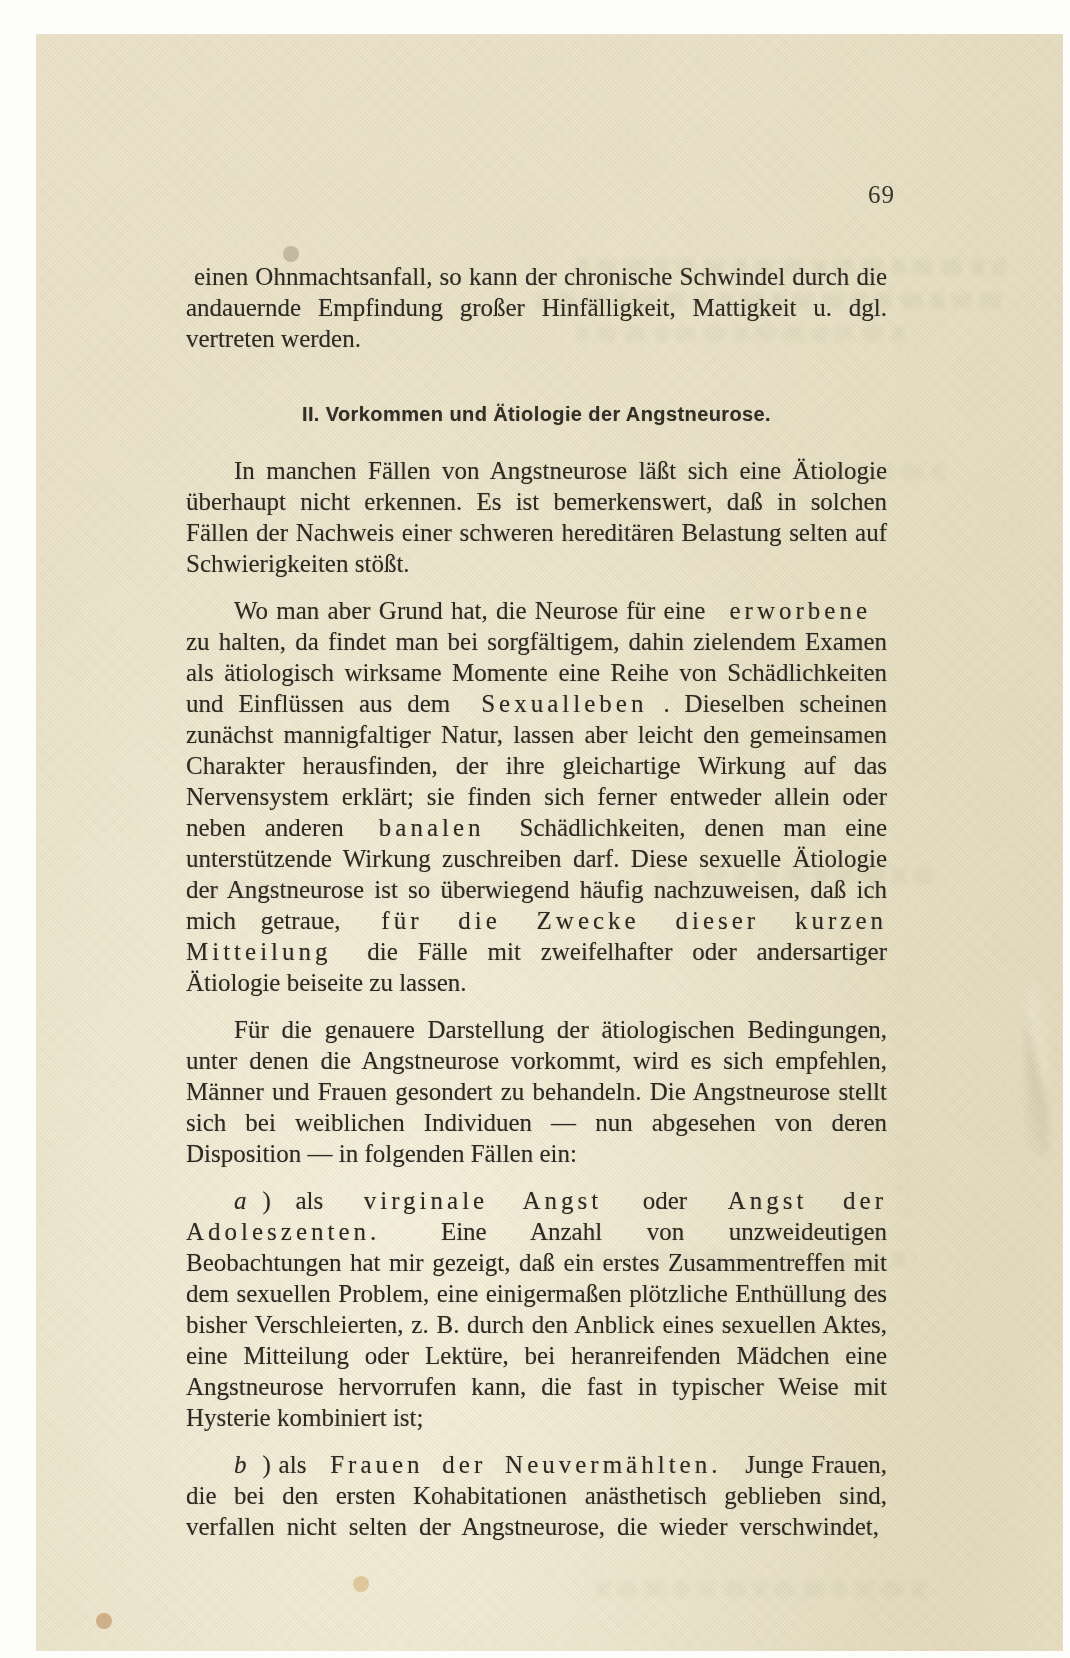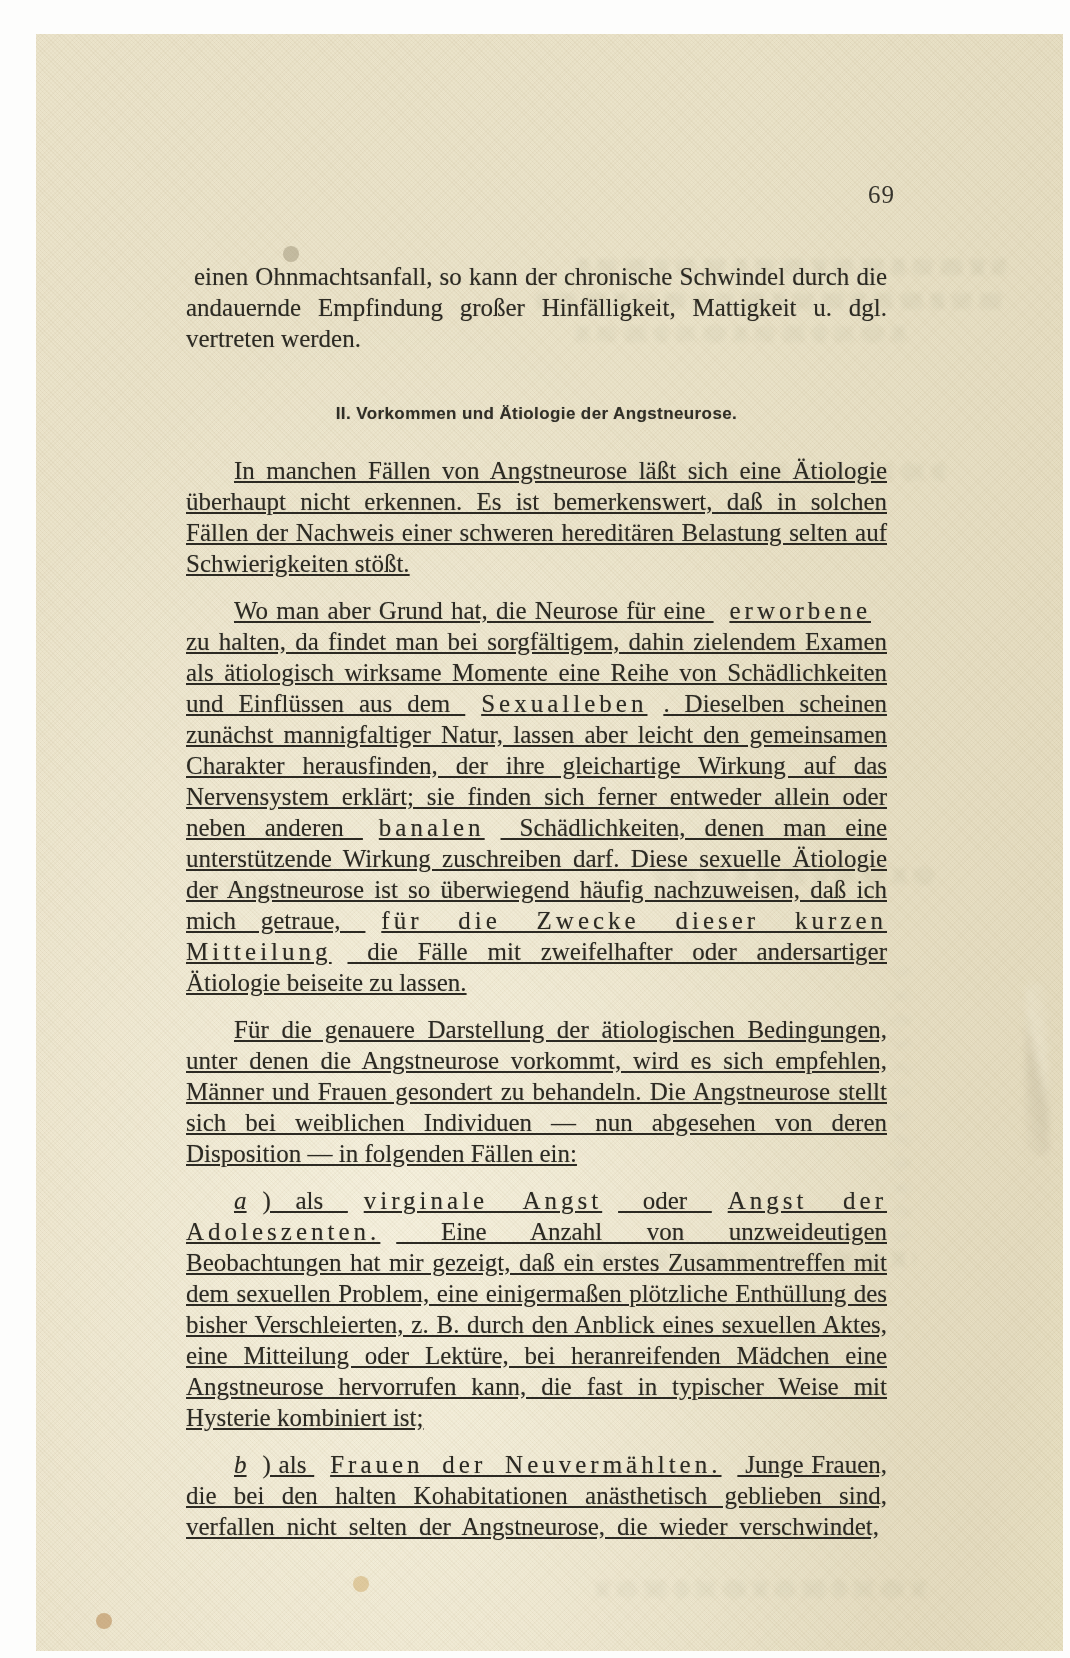--- a/index.html
+++ b/index.html
@@ -40,25 +40,25 @@
     position: relative;
     margin: 26px 0 0 126px;
     width: 733px;
     color: #2c2a23;
     font-size: 25px;
     line-height: 31px;
     text-align: justify;
     text-shadow: 0 0 1px rgba(44,42,35,0.35);
   }
   .para { margin: 0; }
-  .ind { text-indent: 40px; text-decoration: underline; }
+  .ind { text-indent: 40px; }
   .heading {
     font-family: "Liberation Sans", sans-serif;
     font-weight: bold;
-    font-size: 17px;
+    font-size: 20px;
     line-height: 34px;
     letter-spacing: 0.4px;
     text-align: center;
     text-indent: 0;
     color: #302e27;
     margin: 27px 0 8px 0;
   }
   .sp { letter-spacing: 4px; word-spacing: 7px; margin-top: 9px; }
   .it { font-style: italic; }
   .fill-last { text-align-last: justify; }
@@ -126,17 +126,17 @@
       <h2 class="heading">II. Vorkommen und Ätiologie der Angstneurose.</h2>
 
       <p class="para ind"><span>In manchen Fällen von Angstneurose läßt sich eine Ätiologie überhaupt nicht erkennen. Es ist bemerkenswert, daß in solchen Fällen der Nachweis einer schweren hereditären Belastung selten auf Schwierigkeiten stößt.</span></p>
 
       <p class="para ind"><span>Wo man aber Grund hat, die Neurose für eine </span><span class="sp">erworbene</span><span> zu halten, da findet man bei sorgfältigem, dahin zielendem Examen als ätiologisch wirksame Momente eine Reihe von Schädlichkeiten und Einflüssen aus dem </span><span class="sp">Sexualleben</span><span>. Dieselben scheinen zunächst mannigfaltiger Natur, lassen aber leicht den gemeinsamen Charakter herausfinden, der ihre gleichartige Wirkung auf das Nervensystem erklärt; sie finden sich ferner entweder allein oder neben anderen </span><span class="sp">banalen</span><span> Schädlichkeiten, denen man eine unterstützende Wirkung zuschreiben darf. Diese sexuelle Ätiologie der Angstneurose ist so überwiegend häufig nachzuweisen, daß ich mich getraue, </span><span class="sp">für die Zwecke dieser kurzen Mitteilung</span><span> die Fälle mit zweifelhafter oder andersartiger Ätiologie beiseite zu lassen.</span></p>
 
       <p class="para ind"><span>Für die genauere Darstellung der ätiologischen Bedingungen, unter denen die Angstneurose vorkommt, wird es sich empfehlen, Männer und Frauen gesondert zu behandeln. Die Angstneurose stellt sich bei weiblichen Individuen — nun abgesehen von deren Disposition — in folgenden Fällen ein:</span></p>
 
       <p class="para ind"><span class="it">a</span><span>) als </span><span class="sp">virginale Angst</span><span> oder </span><span class="sp">Angst der Adoleszenten.</span><span> Eine Anzahl von unzweideutigen Beobachtungen hat mir gezeigt, daß ein erstes Zusammentreffen mit dem sexuellen Problem, eine einigermaßen plötzliche Enthüllung des bisher Verschleierten, z. B. durch den Anblick eines sexuellen Aktes, eine Mitteilung oder Lektüre, bei heranreifenden Mädchen eine Angstneurose hervorrufen kann, die fast in typischer Weise mit Hysterie kombiniert ist;</span></p>
 
-      <p class="para ind fill-last"><span class="it">b</span><span>) als </span><span class="sp">Frauen der Neuvermählten.</span><span> Junge Frauen, die bei den halten Kohabitationen anästhetisch geblieben sind, verfallen nicht selten der Angstneurose, die wieder verschwindet,</span></p>
+      <p class="para ind fill-last"><span class="it">b</span><span>) als </span><span class="sp">Frauen der Neuvermählten.</span><span> Junge Frauen, die bei den ersten Kohabitationen anästhetisch geblieben sind, verfallen nicht selten der Angstneurose, die wieder verschwindet,</span></p>
 
     </div>
   </div>
 </div>
 
 </body></html>

